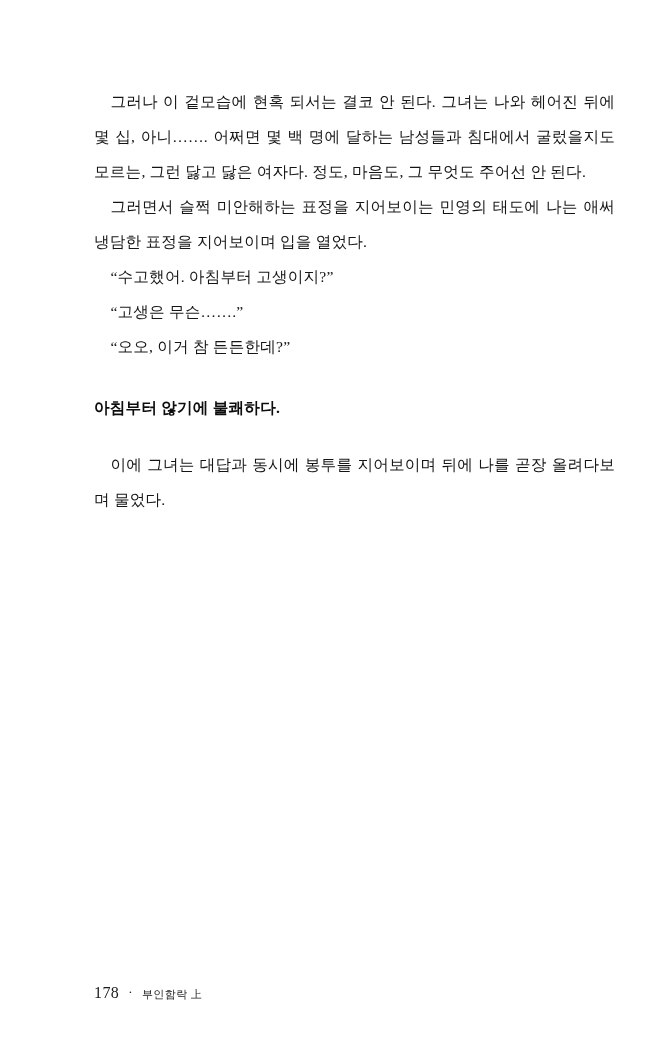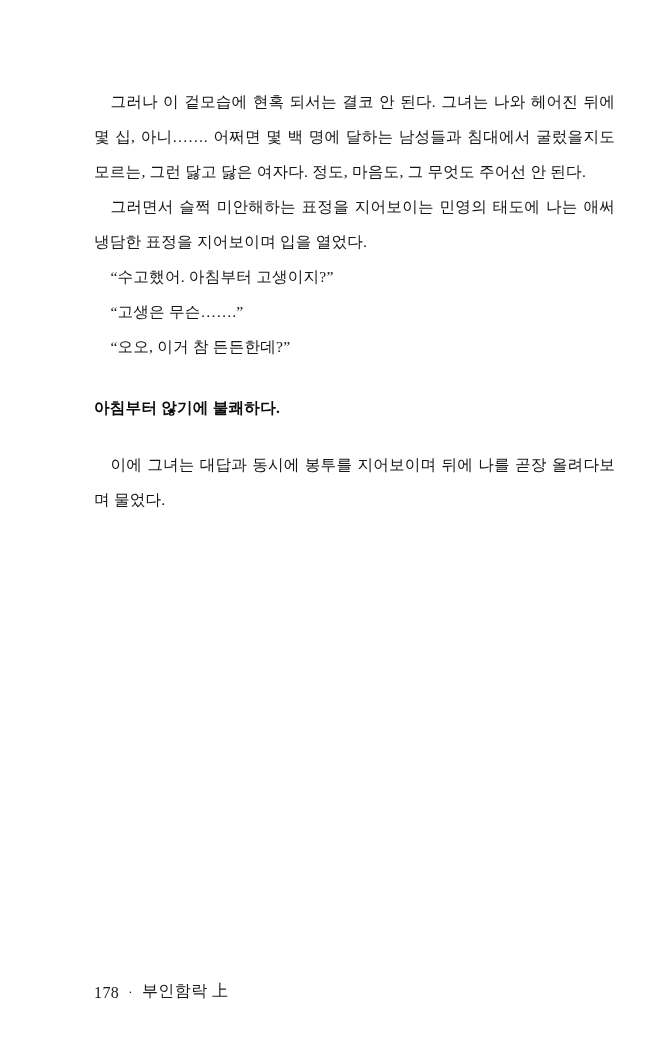--- a/index.html
+++ b/index.html
@@ -67,21 +67,21 @@
   }
   .footer .pagenum {
     font-size: 16px;
   }
   .footer .dot {
     font-size: 13px;
     position: relative;
     top: -2px;
   }
   .footer .title {
-    font-size: 16px;
+    font-size: 11px;
   }
 </style>
 </head>
 <body>
 
 <div class="page">
 
   <div class="body-text">
     <p class="para">그러나 이 겉모습에 현혹 되서는 결코 안 된다. 그녀는 나와 헤어진 뒤에 몇 십, 아니……. 어쩌면 몇 백 명에 달하는 남성들과 침대에서 굴렀을지도 모르는, 그런 닳고 닳은 여자다. 정도, 마음도, 그 무엇도 주어선 안 된다.</p>
     <p class="para">그러면서 슬쩍 미안해하는 표정을 지어보이는 민영의 태도에 나는 애써 냉담한 표정을 지어보이며 입을 열었다.</p>

